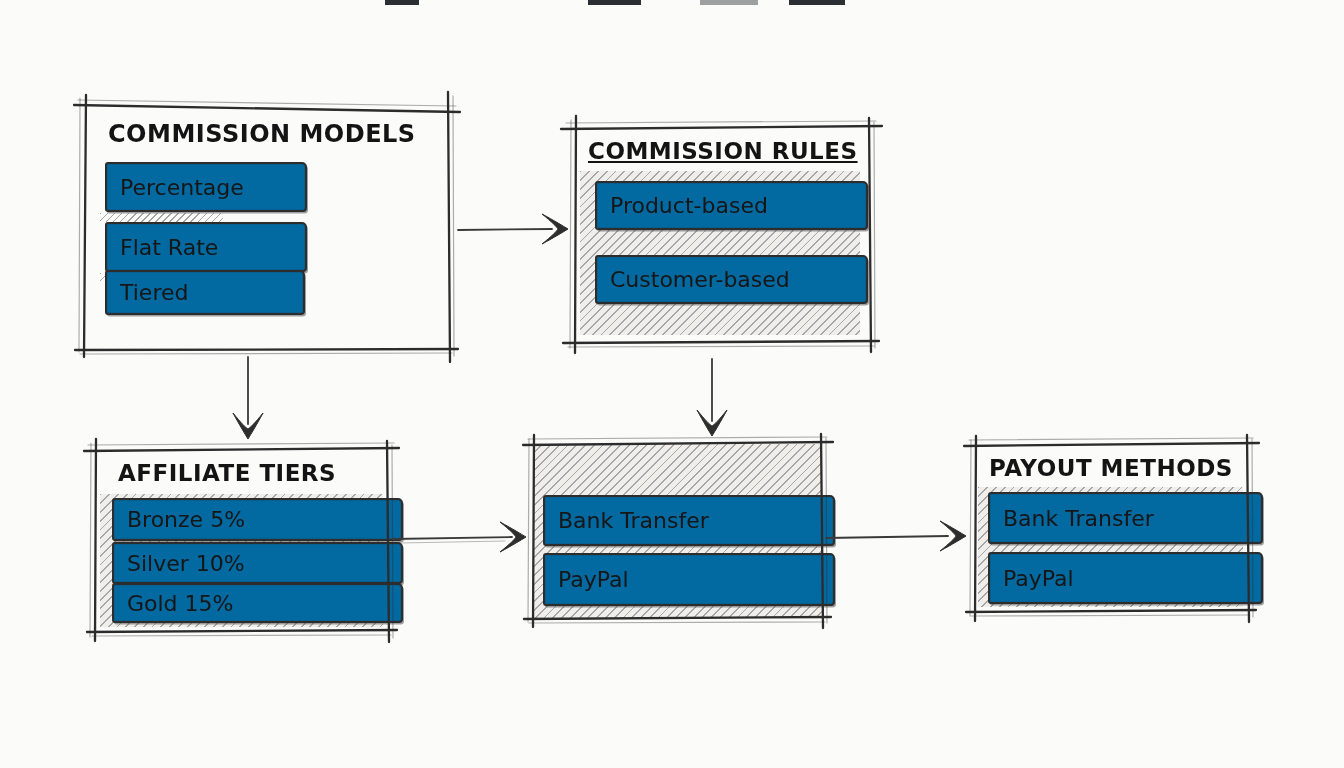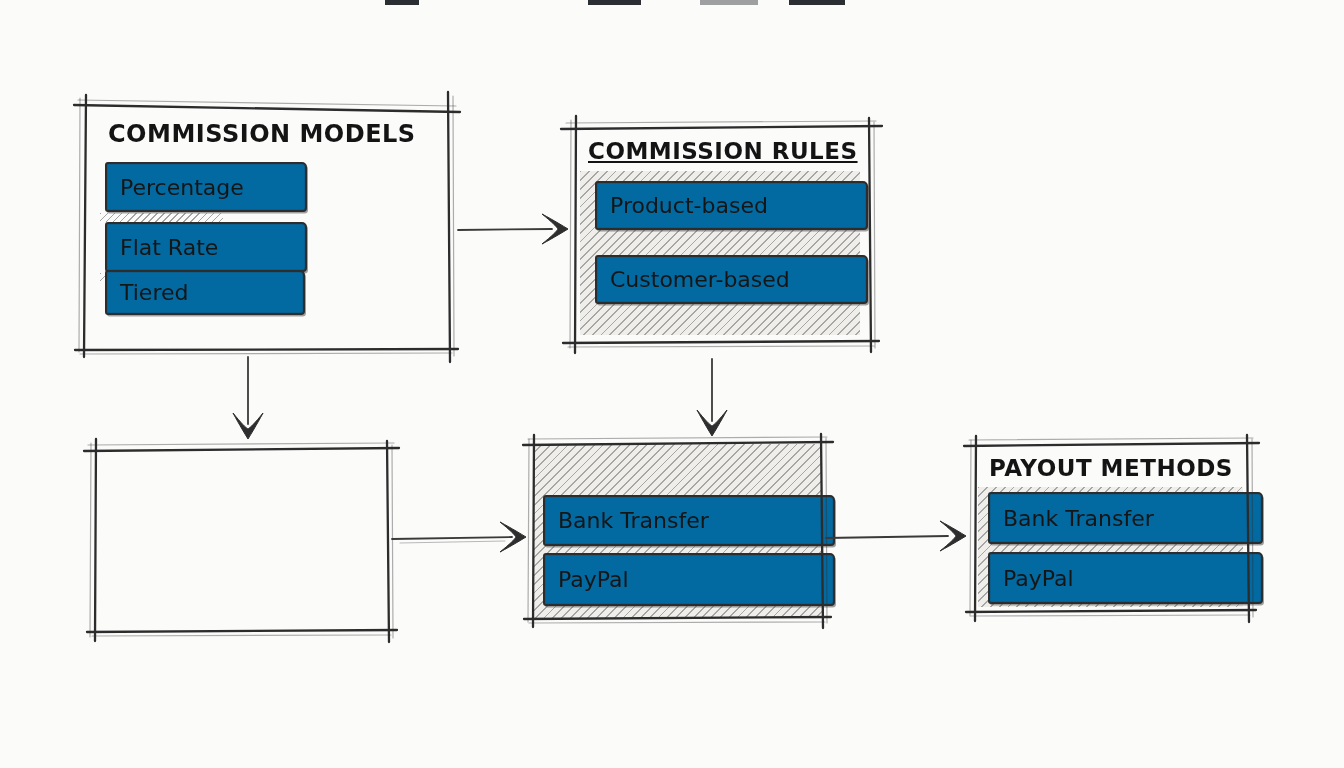--- a/index.html
+++ b/index.html
@@ -62,20 +62,27 @@
     <div class="item" style="left:20px;top:166px;width:170px;height:41px;text-align:right;">Tiered</div>
   </div>
 
   <div class="box" style="left:575px;top:127px;width:295px;height:216px;">
     <div class="box-title" style="top:11px;left:13px;font-size:23px;text-decoration:underline;">COMMISSION RULES</div>
     <div class="hatch hatch-panel" style="left:5px;top:44px;right:10px;bottom:8px;"></div>
     <div class="item" style="left:20px;top:54px;width:243px;height:45px;">Product-based</div>
     <div class="item" style="left:20px;top:103px;width:243px;height:45px;margin-top:25px;">Customer-based</div>
   </div>
 
+  <div class="box" style="left:95px;top:450px;width:293px;height:182px;">
+    <div class="box-title" style="top:10px;left:23px;font-size:23px;">AFFILIATE TIERS</div>
+    <div class="hatch hatch-panel" style="left:5px;top:44px;right:5px;bottom:5px;"></div>
+    <div class="item" style="left:17px;top:48px;width:261px;height:39px;">Bronze 5%</div>
+    <div class="item" style="left:17px;top:92px;width:261px;height:38px;">Silver 10%</div>
+    <div class="item" style="left:17px;top:133px;width:261px;height:36px;">Gold 15%</div>
+  </div>
 
   <div class="box hatch" style="left:533px;top:444px;width:289px;height:174px;">
     <div class="item" style="left:10px;top:51px;width:262px;height:47px;">Bank Transfer</div>
     <div class="item" style="left:10px;top:109px;width:262px;height:49px;">PayPal</div>
   </div>
 
   <div class="box" style="left:975px;top:445px;width:273px;height:167px;text-align:right;">
     <div class="box-title" style="top:10px;left:14px;font-size:23px;">PAYOUT METHODS</div>
     <div class="hatch hatch-panel" style="left:3px;top:42px;right:5px;bottom:5px;"></div>
     <div class="item" style="left:13px;top:47px;width:245px;height:48px;">Bank Transfer</div>

